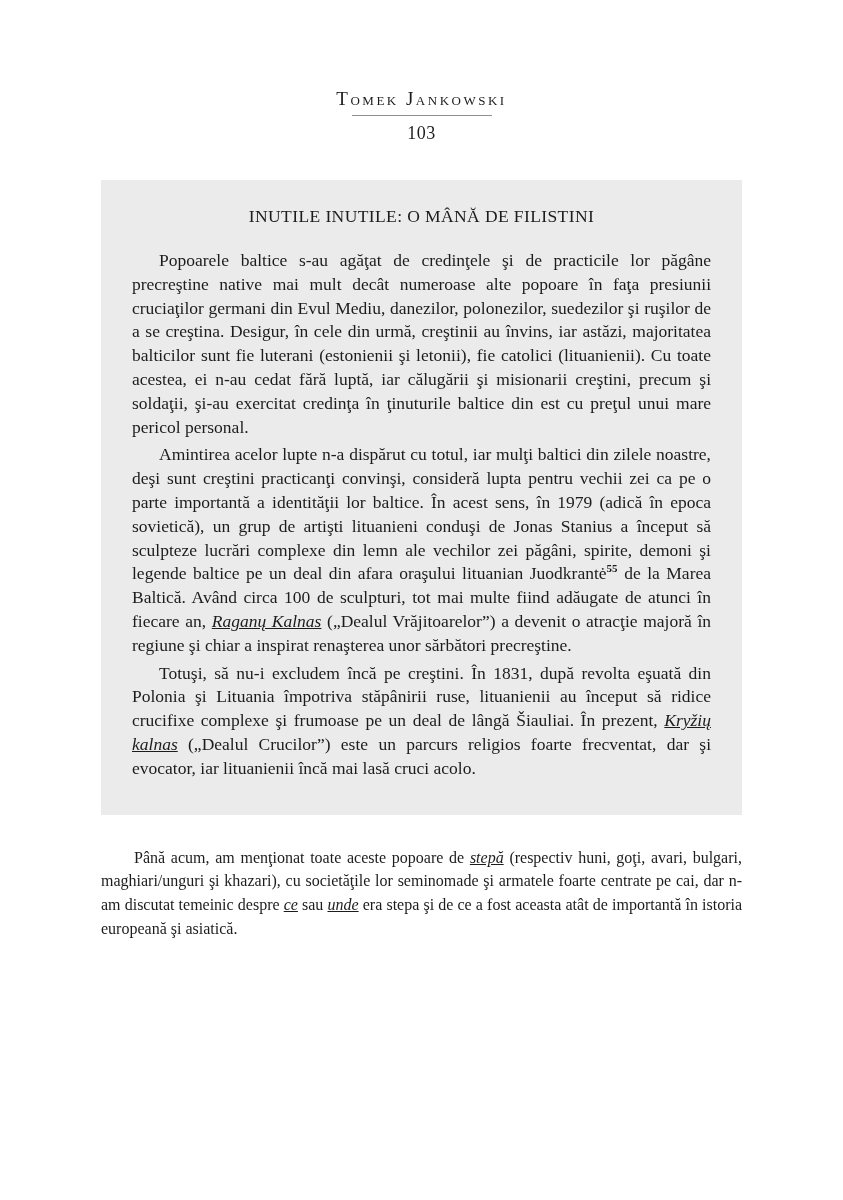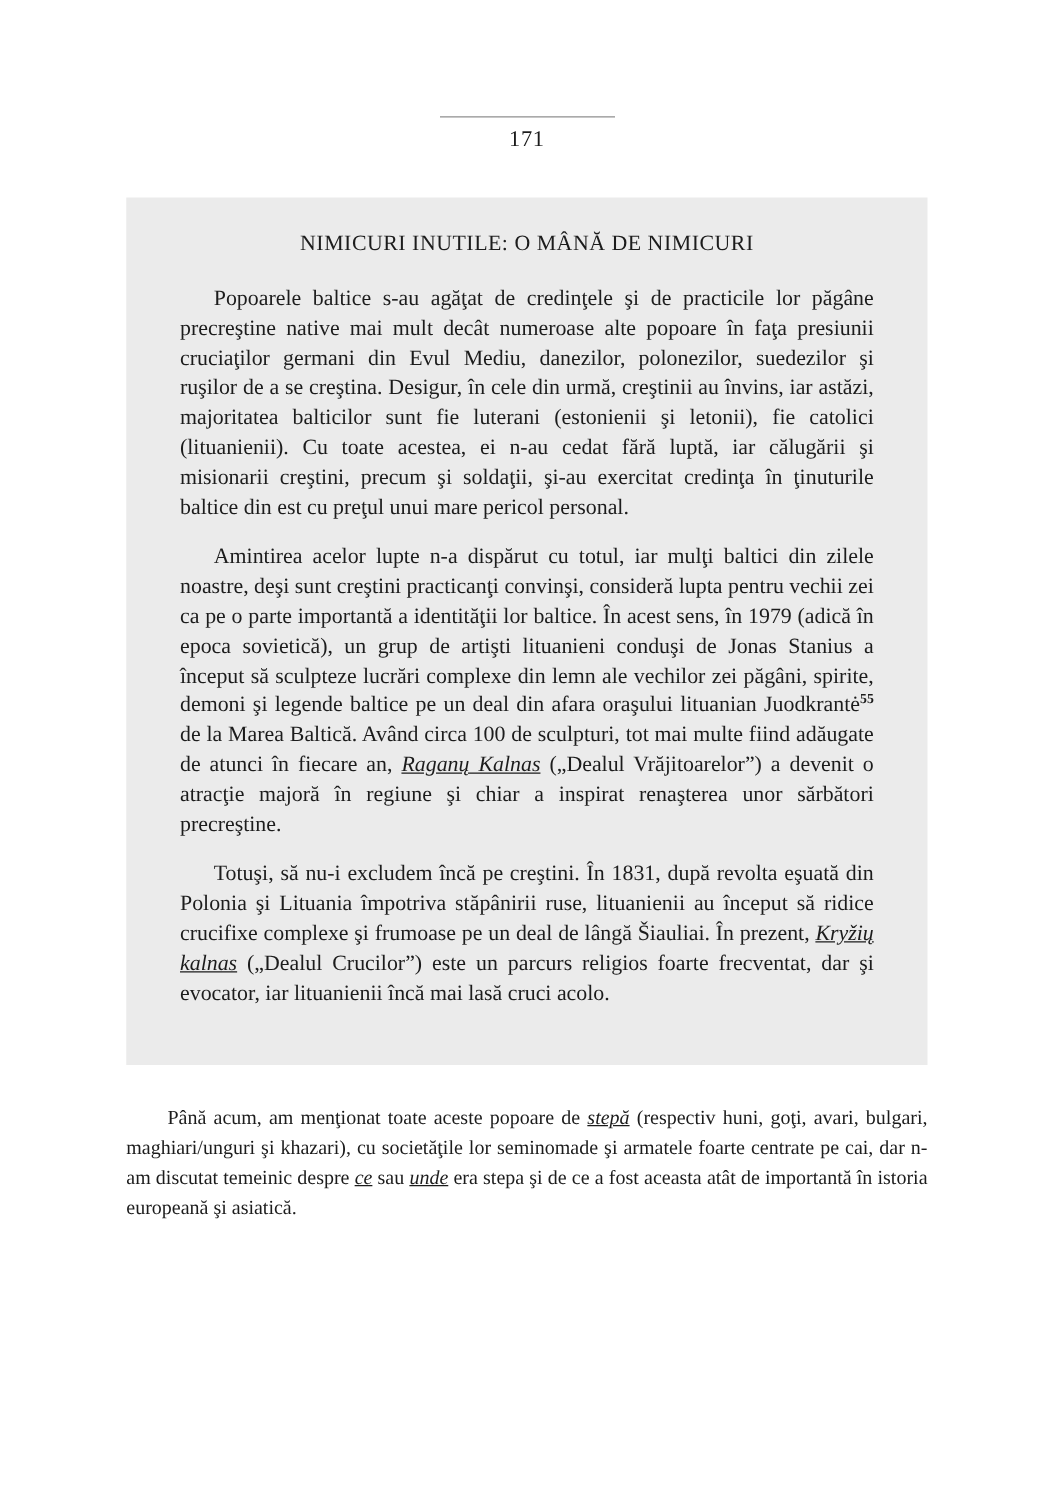--- a/index.html
+++ b/index.html
@@ -48,21 +48,21 @@
     box-sizing: border-box;
   }
   .sidebar-title {
     margin: 0 0 22px 0;
     text-align: center;
     font-size: 17.5px;
     font-weight: 400;
     letter-spacing: 0.4px;
   }
   .box-para {
-    margin: 16px;
+    margin: 4px;
     font-size: 17.5px;
     line-height: 1.36;
     text-align: justify;
     text-indent: 27px;
     hyphens: auto;
   }
   .box-para em, .main-para em {
     font-style: italic;
     text-decoration: underline;
   }
@@ -81,26 +81,27 @@
     text-indent: 33px;
     hyphens: auto;
   }
 </style>
 </head>
 <body>
 
 <div class="page">
 
   <div class="running-header">
+    <div class="author">Tomek Jankowski</div>
     <div class="header-rule"></div>
-    <div class="pagenum">171</div>
+    <div class="pagenum">103</div>
   </div>
 
   <section class="sidebar-box">
-    <h2 class="sidebar-title">NIMICURI INUTILE: O MÂNĂ DE NIMICURI</h2>
+    <h2 class="sidebar-title">INUTILE INUTILE: O MÂNĂ DE FILISTINI</h2>
     <p class="box-para"><span>Popoarele baltice s-au agăţat de credinţele şi de practicile lor păgâne precreştine native mai mult decât numeroase alte popoare în faţa presiunii cruciaţilor germani din Evul Mediu, danezilor, polonezilor, suedezilor şi ruşilor de a se creştina. Desigur, în cele din urmă, creştinii au învins, iar astăzi, majoritatea balticilor sunt fie luterani (estonienii şi letonii), fie catolici (lituanienii). Cu toate acestea, ei n-au cedat fără luptă, iar călugării şi misionarii creştini, precum şi soldaţii, şi-au exercitat credinţa în ţinuturile baltice din est cu preţul unui mare pericol personal.</span></p>
     <p class="box-para"><span>Amintirea acelor lupte n-a dispărut cu totul, iar mulţi baltici din zilele noastre, deşi sunt creştini practicanţi convinşi, consideră lupta pentru vechii zei ca pe o parte importantă a identităţii lor baltice. În acest sens, în 1979 (adică în epoca sovietică), un grup de artişti lituanieni conduşi de Jonas Stanius a început să sculpteze lucrări complexe din lemn ale vechilor zei păgâni, spirite, demoni şi legende baltice pe un deal din afara oraşului lituanian Juodkrantė</span><sup>55</sup><span> de la Marea Baltică. Având circa 100 de sculpturi, tot mai multe fiind adăugate de atunci în fiecare an, </span><em>Raganų Kalnas</em><span> („Dealul Vrăjitoarelor”) a devenit o atracţie majoră în regiune şi chiar a inspirat renaşterea unor sărbători precreştine.</span></p>
     <p class="box-para"><span>Totuşi, să nu-i excludem încă pe creştini. În 1831, după revolta eşuată din Polonia şi Lituania împotriva stăpânirii ruse, lituanienii au început să ridice crucifixe complexe şi frumoase pe un deal de lângă Šiauliai. În prezent, </span><em>Kryžių kalnas</em><span> („Dealul Crucilor”) este un parcurs religios foarte frecventat, dar şi evocator, iar lituanienii încă mai lasă cruci acolo.</span></p>
   </section>
 
   <p class="main-para"><span>Până acum, am menţionat toate aceste popoare de </span><em>stepă</em><span> (respectiv huni, goţi, avari, bulgari, maghiari/unguri şi khazari), cu societăţile lor seminomade şi armatele foarte centrate pe cai, dar n-am discutat temeinic despre </span><em>ce</em><span> sau </span><em>unde</em><span> era stepa şi de ce a fost aceasta atât de importantă în istoria europeană şi asiatică.</span></p>
 
 </div>
 
 </body></html>

